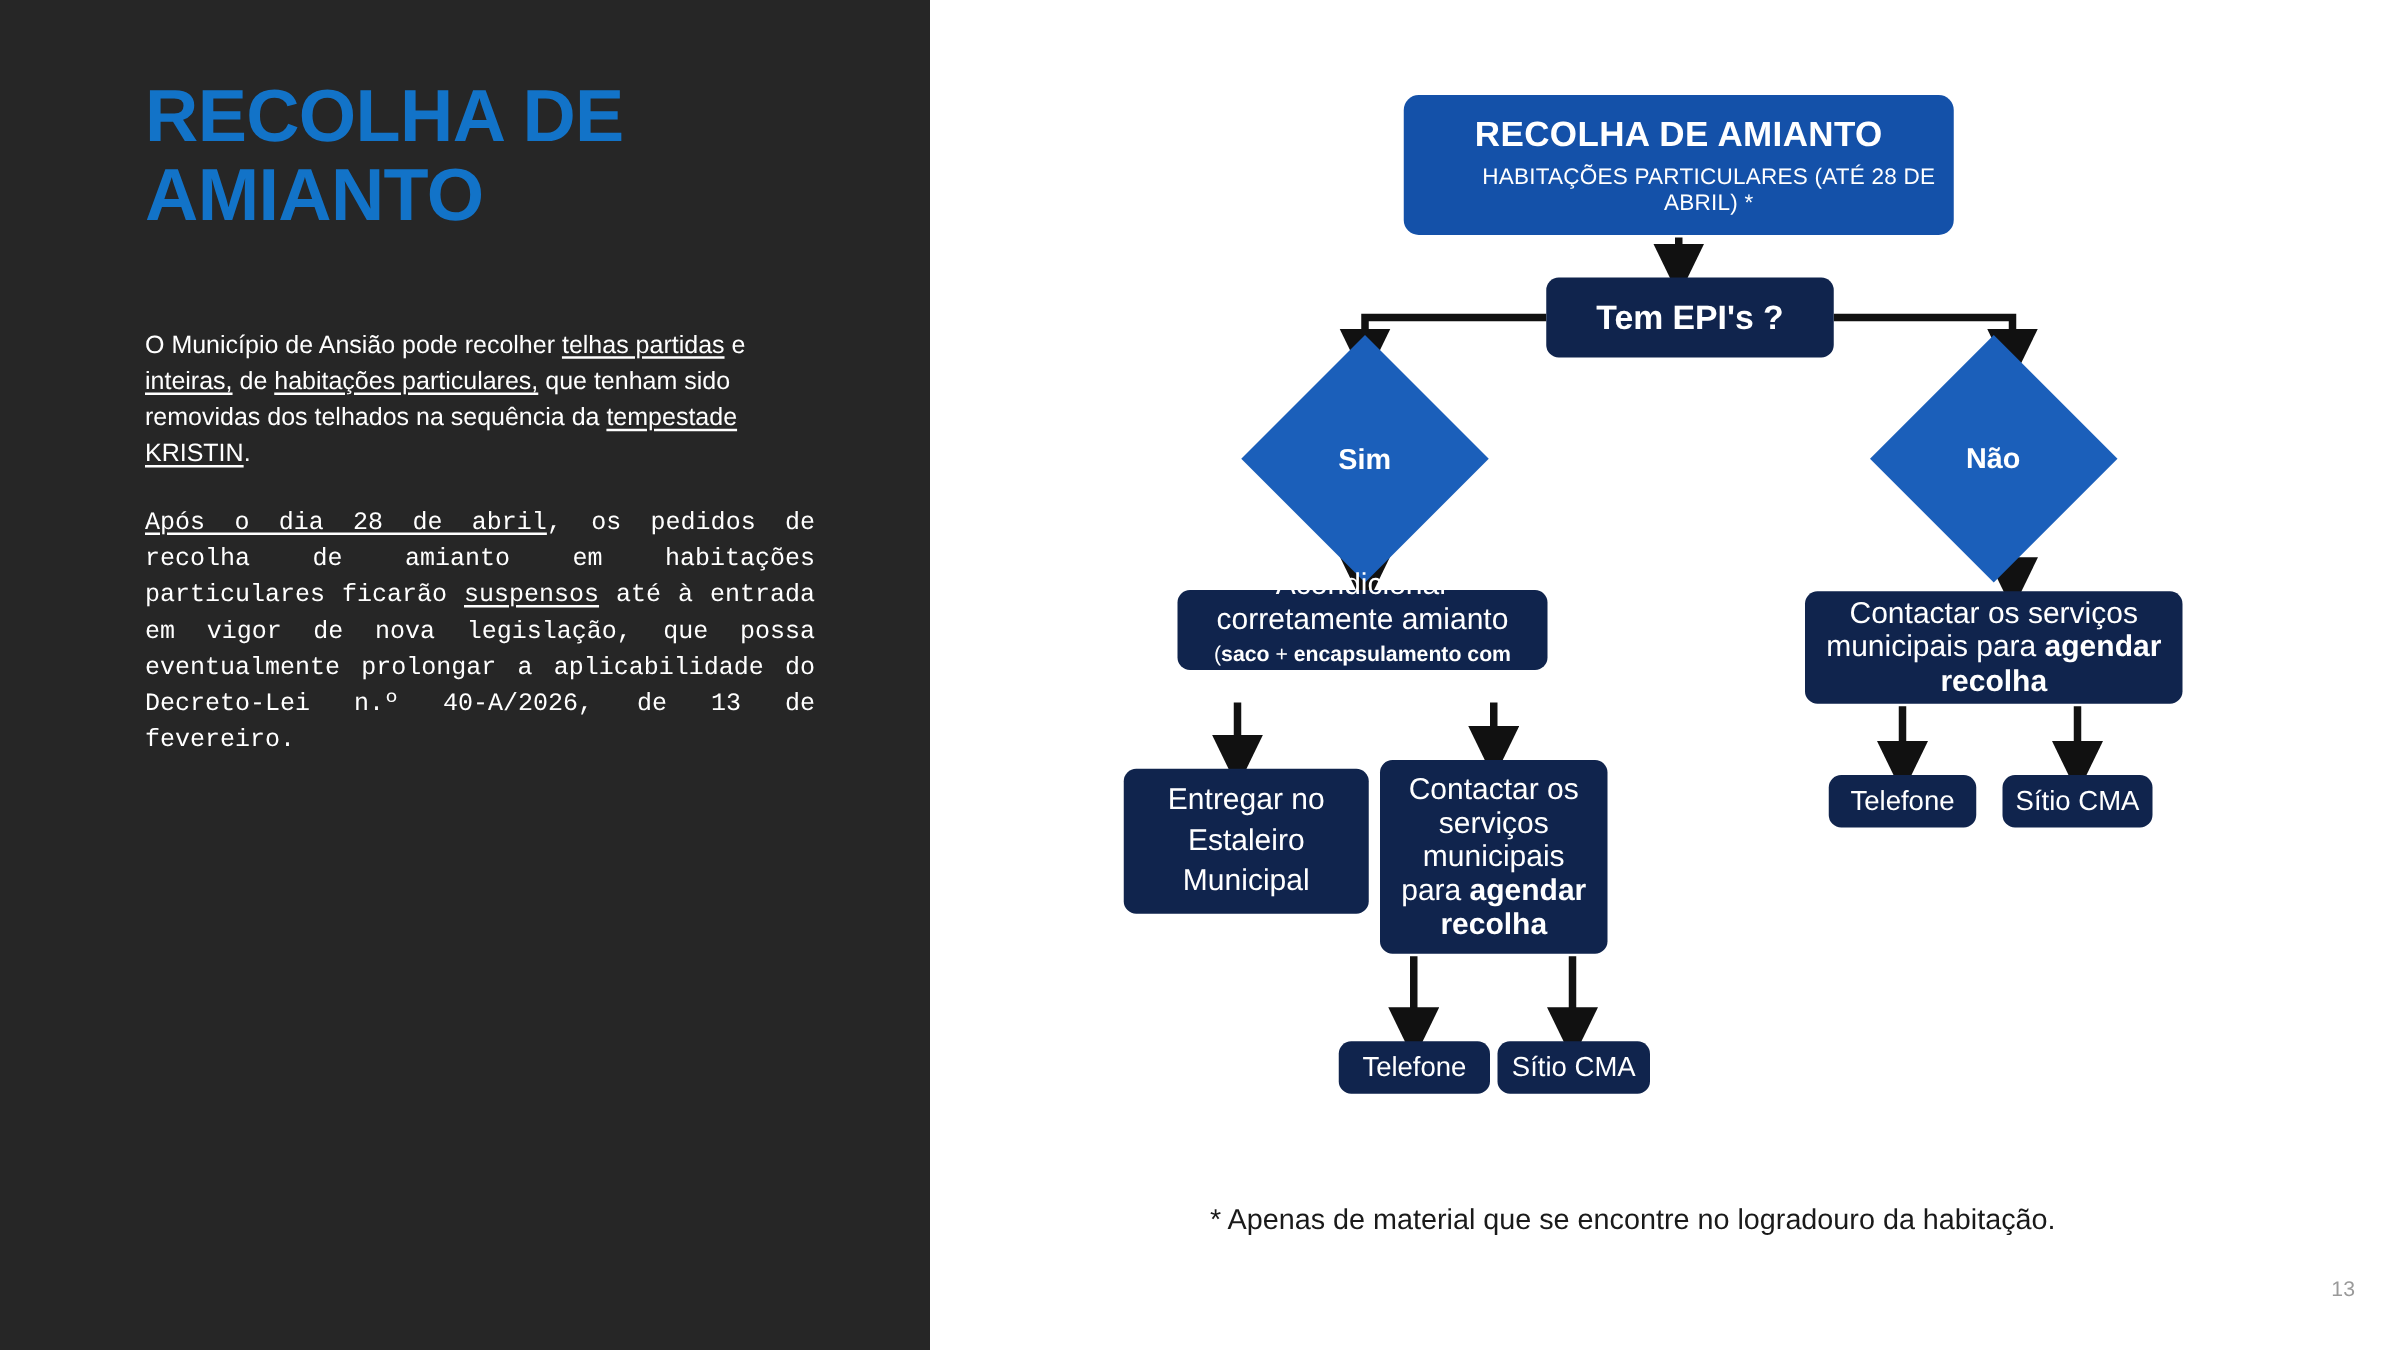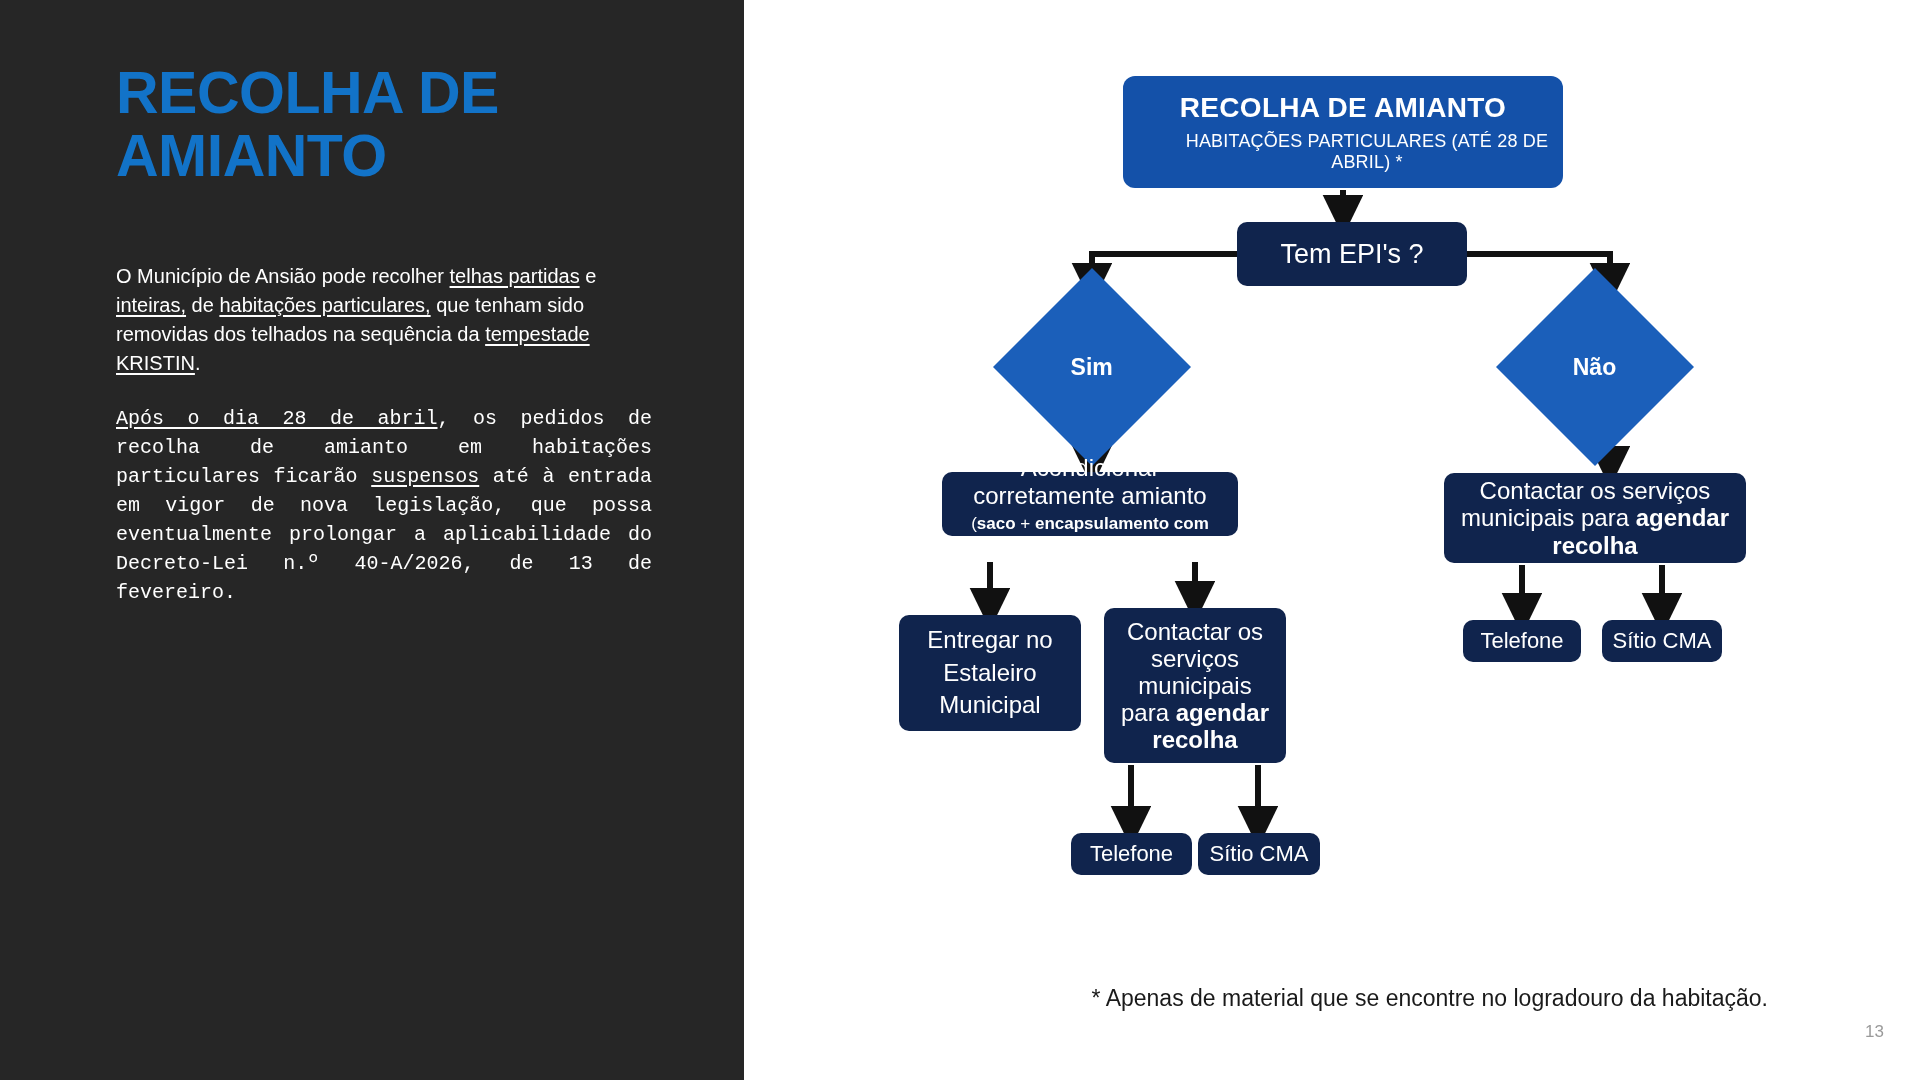--- a/index.html
+++ b/index.html
@@ -48,61 +48,61 @@
     display:flex; flex-direction:column; align-items:center; justify-content:center;
   }
   .navy{ background:#10244d; border-radius:10px; }
   .blue{ background:#1451a9; border-radius:12px; }
 
   #n-top{ left:1123px; top:76px; width:440px; height:112px; }
   #n-top .t1{ font-size:28px; font-weight:bold; letter-spacing:0.3px; }
   #n-top .t2{ font-size:18px; margin-top:7px; letter-spacing:0.2px;margin-left:48px; }
 
   #n-epi{ left:1237px; top:222px; width:230px; height:64px; }
-  #n-epi .t1{ font-size:27px; font-weight:normal; }
+  #n-epi .t1{ font-size:27px; font-weight:bold; }
 
   .diamond{
     position:absolute; width:140px; height:140px;
     background:#1b5fba; transform:rotate(45deg);
     display:flex; align-items:center; justify-content:center;
   }
   .diamond span{
     transform:rotate(-45deg); color:#ffffff;
     font-size:23px; font-weight:bold;
   }
   #n-sim{ left:1022px; top:297px; }
   #n-nao{ left:1525px; top:297px; }
 
   #n-acond{ left:942px; top:472px; width:296px; height:64px; padding:6px 10px; }
   #n-acond .l{ font-size:24px; line-height:1.17; font-weight:300; }
   #n-acond .sub{ font-size:17px; margin-top:4px; }
   #n-acond .sub b{ font-weight:bold; }
 
-  #n-entregar{ left:899px; top:615px; width:182px; height:116px; }
+  #n-entregar{ left:899px; top:615px; width:196px; height:116px; }
   #n-entregar .l{ font-size:24px; line-height:1.35; font-weight:300; }
 
   #n-contact-l{ left:1104px; top:608px; width:182px; height:155px; padding:4px 8px; }
   #n-contact-l .l{ font-size:24px; line-height:1.13; font-weight:300; }
   #n-contact-l b{ font-weight:bold; }
 
   #n-tel-l{ left:1071px; top:833px; width:121px; height:42px; }
   #n-sitio-l{ left:1198px; top:833px; width:122px; height:42px; }
   #n-tel-r{ left:1463px; top:620px; width:118px; height:42px; }
   #n-sitio-r{ left:1602px; top:620px; width:120px; height:42px; }
   .pill .l{ font-size:22px; font-weight:400; }
 
   #n-contact-r{ left:1444px; top:473px; width:302px; height:90px; padding:4px 10px; }
   #n-contact-r .l{ font-size:24px; line-height:1.15; font-weight:300; }
   #n-contact-r b{ font-weight:bold; }
 
   #connector-svg{ position:absolute; left:744px; top:0; width:1176px; height:1080px; pointer-events:none; }
 
   #footnote{
-    position:absolute; left:968px; top:985px; width:800px;
-    font-size:23px; color:#1a1a1a; text-align:right;
+    position:absolute; left:968px; top:962px; width:800px;
+    font-size:23px; color:#1a1a1a; text-align:left;
   }
   #page-number{
     position:absolute; right:36px; bottom:38px;
     font-size:17px; color:#9a9a9a;
   }
 </style>
 </head>
 <body>
 
 <div id="left-panel">

